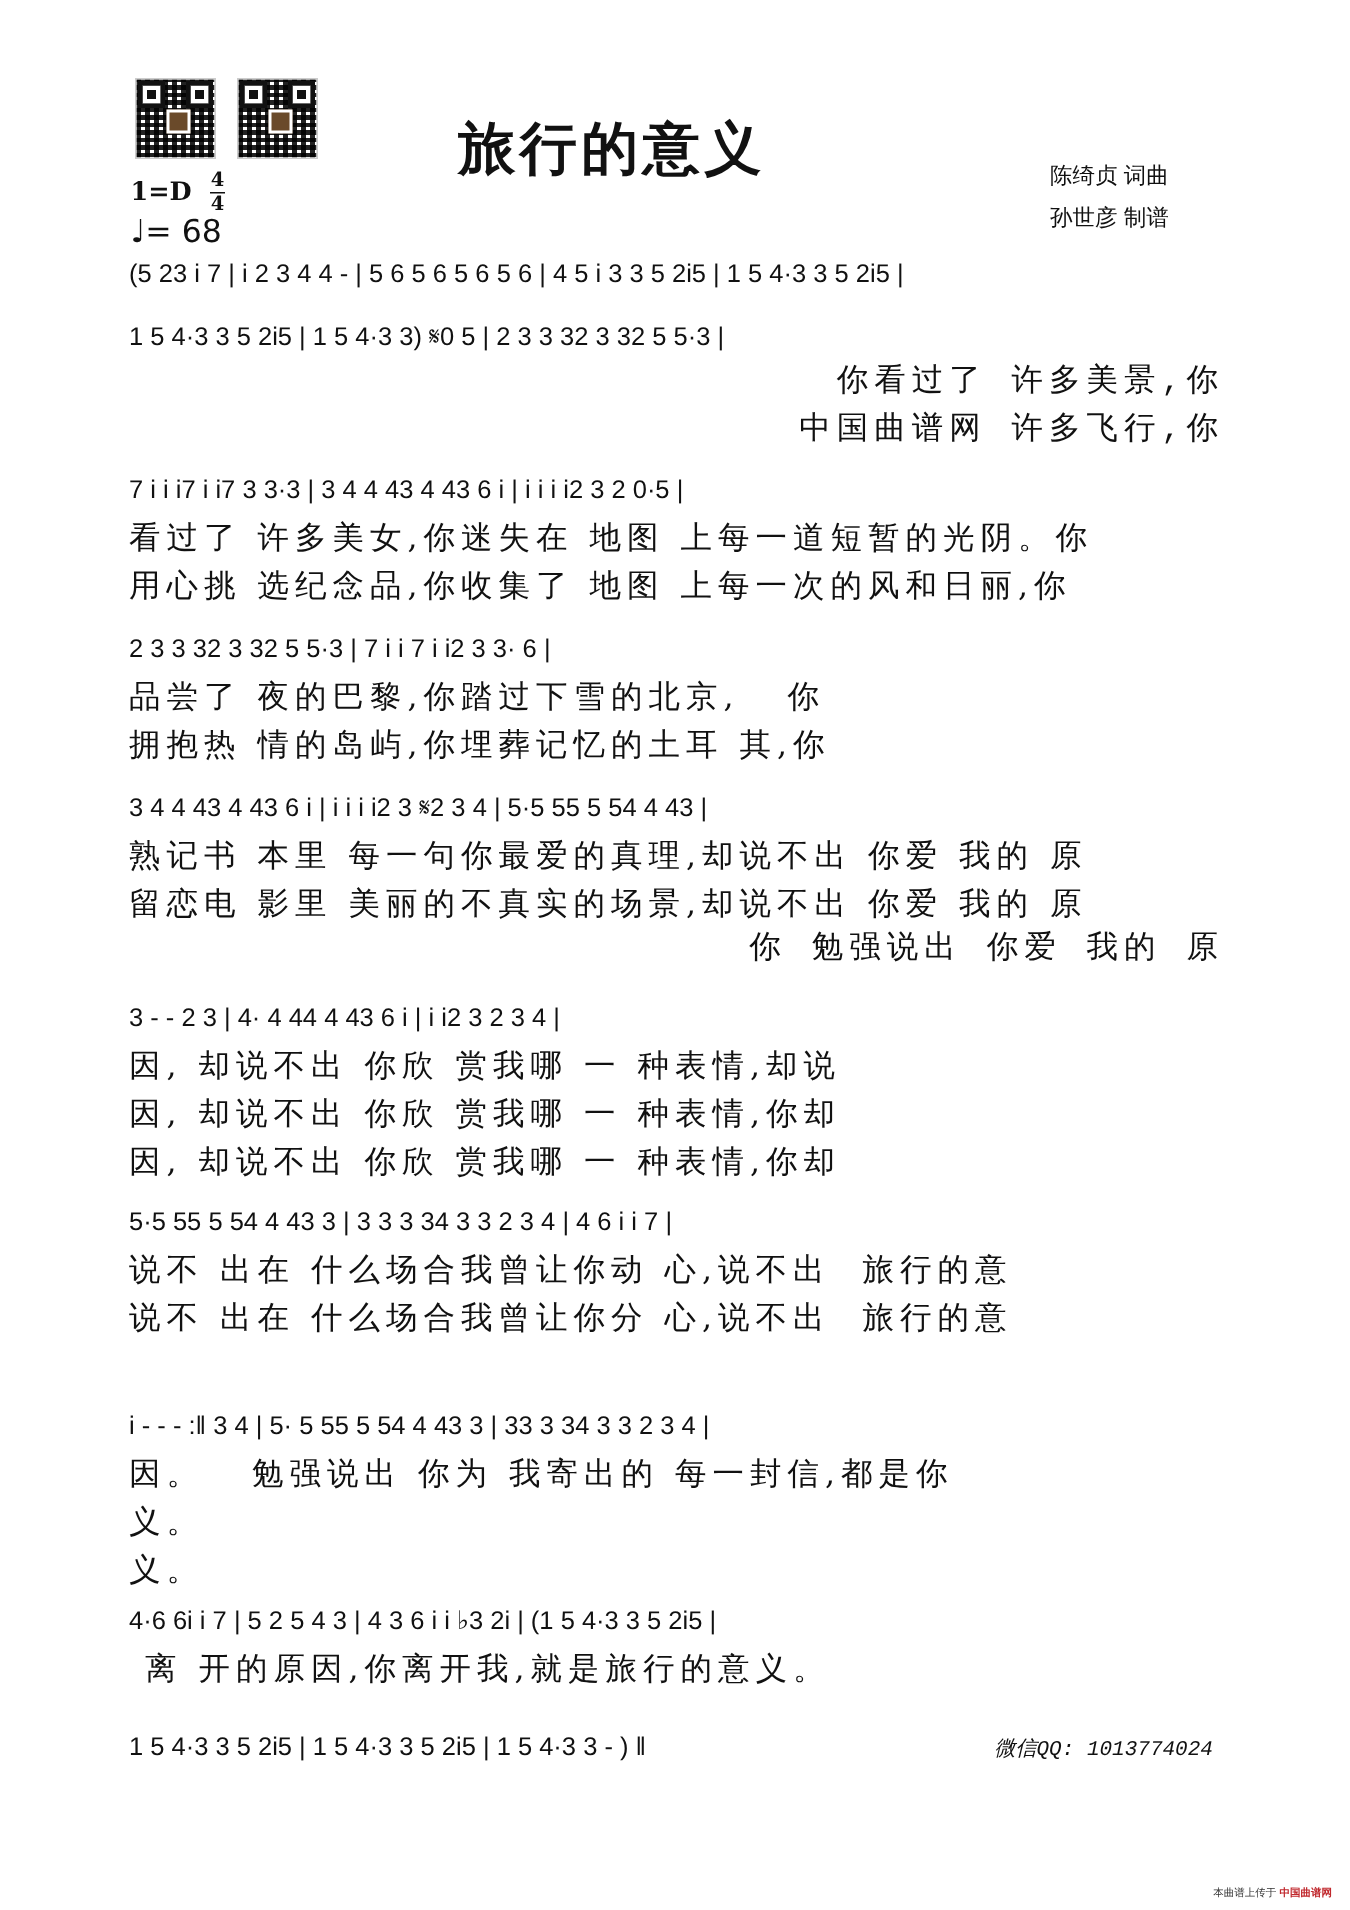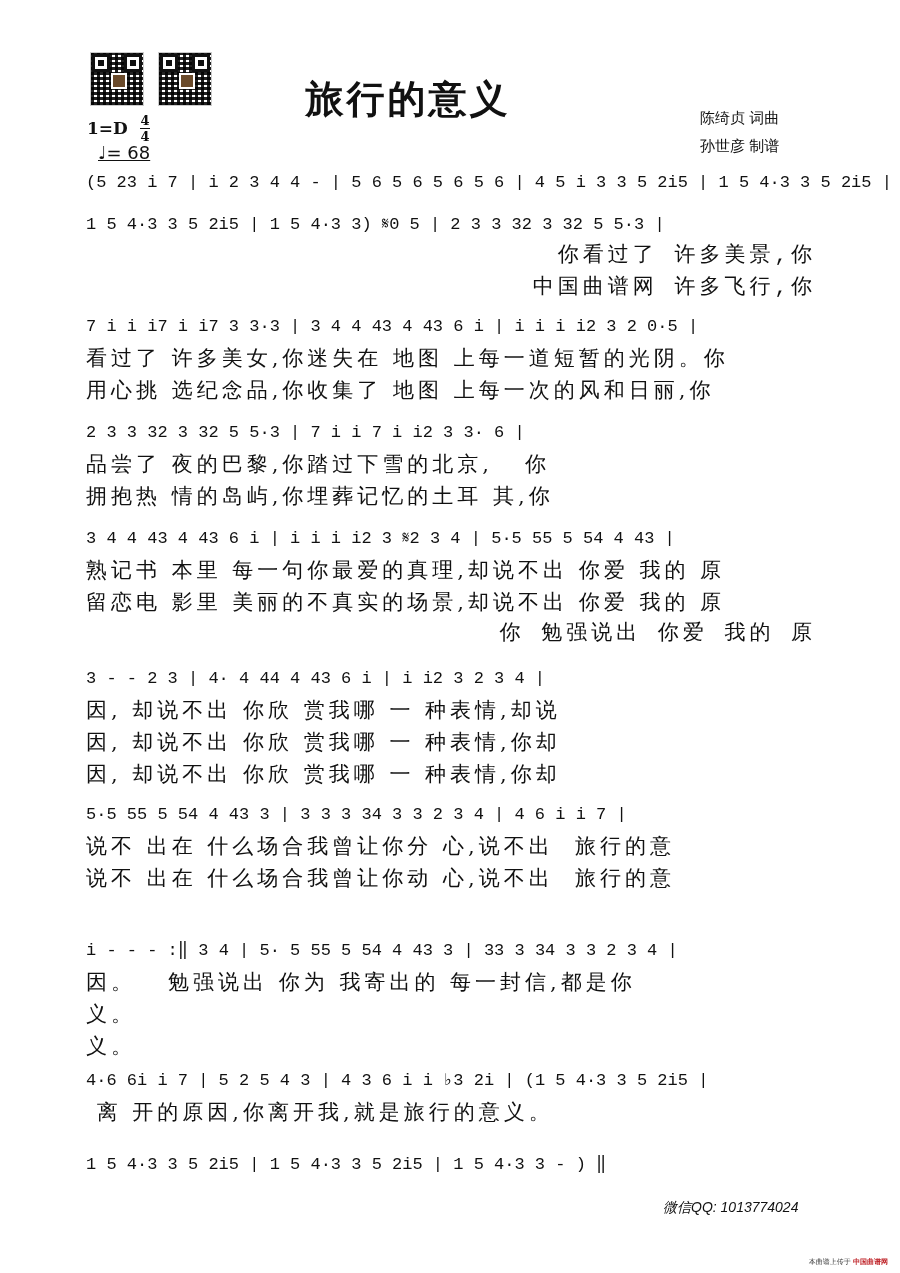--- a/index.html
+++ b/index.html
@@ -14,26 +14,26 @@
         border: 3px solid #111; background: #fff; box-shadow: inset 0 0 0 3px #fff, inset 0 0 0 6px #111; }
   .qr::before { left: 1px; top: 1px; }
   .qr::after { right: 1px; top: 1px; }
   .qr .c { position: absolute; left: 20px; top: 20px; width: 12px; height: 12px; background: #6a4a2a; border: 2px solid #fff; }
   .title { position: absolute; left: 0; width: 816px; top: 74px; text-align: center;
            font-family: "DejaVu Serif", serif; font-weight: bold; font-size: 38px; letter-spacing: 3px; }
   .credits { position: absolute; left: 700px; top: 104px; font-size: 15px; line-height: 28px; font-family: Liberation Sans, sans-serif; }
   .key { position: absolute; left: 87px; top: 118px; font-family: "DejaVu Serif", serif; font-size: 17px; font-weight: bold; }
   .meter { position: absolute; left: 140px; top: 114px; font-family: "DejaVu Serif", serif; font-weight: bold; font-size: 13px; text-align: center; line-height: 13px; }
   .meter .bar { border-top: 1.5px solid #111; width: 10px; margin: 1px 0; }
-  .tempo { position: absolute; left: 98px; top: 142px; font-size: 18px; text-decoration: underline; }
+  .tempo { position: absolute; left: 87px; top: 142px; font-size: 21px; }
   .line { position: absolute; left: 86px; width: 730px; }
-  .notes { font-family: Liberation Mono, monospace; font-size: 17px; white-space: pre; height: 30px; line-height: 30px; }
+  .notes { font-family: Liberation Sans, sans-serif; font-size: 17px; white-space: pre; height: 30px; line-height: 30px; }
   .lyric { font-family: "DejaVu Serif", serif; font-size: 21px; white-space: pre; line-height: 32px; letter-spacing: 4px; }
   .lyric.right { text-align: right; font-family: Liberation Mono, monospace; }
-  .contact { position: absolute; left: 663px; top: 1199px; font-family: Liberation Sans, sans-serif; font-style: italic; font-size: 14px; }
+  .contact { position: absolute; left: 663px; top: 1157px; font-family: Liberation Mono, monospace; font-style: italic; font-size: 14px; }
   .footer { position: absolute; right: 12px; bottom: 6px; font-size: 7px; color: #333; }
   .footer .brand { color: #c0282d; font-weight: bold; }
 </style>
 </head>
 <body>
 
 <div class="qr" style="left:90px">
     <div class="c"></div>
   </div>
 <div class="qr" style="left:158px">
@@ -84,22 +84,22 @@
 
 <div class="line" style="top:664px">
   <div class="notes">3 - - 2 3 | 4· 4 44 4 43 6 i | i i2 3 2 3 4 |</div>
   <div class="lyric">因, 却说不出 你欣 赏我哪 一 种表情,却说</div>
   <div class="lyric">因, 却说不出 你欣 赏我哪 一 种表情,你却</div>
   <div class="lyric">因, 却说不出 你欣 赏我哪 一 种表情,你却</div>
 </div>
 
 <div class="line" style="top:800px">
   <div class="notes">5·5 55 5 54 4 43 3 | 3 3 3 34 3 3 2 3 4 | 4 6 i i 7 |</div>
+  <div class="lyric">说不 出在 什么场合我曾让你动 心,说不出  旅行的意</div>
   <div class="lyric">说不 出在 什么场合我曾让你分 心,说不出  旅行的意</div>
-  <div class="lyric">说不 出在 什么场合我曾让你动 心,说不出  旅行的意</div>
 </div>
 
 <div class="line" style="top:936px">
   <div class="notes">i - - - :‖ 3 4 | 5· 5 55 5 54 4 43 3 | 33 3 34 3 3 2 3 4 |</div>
   <div class="lyric">因。   勉强说出 你为 我寄出的 每一封信,都是你</div>
   <div class="lyric">义。</div>
   <div class="lyric">义。</div>
 </div>
 
 <div class="line" style="top:1066px">

